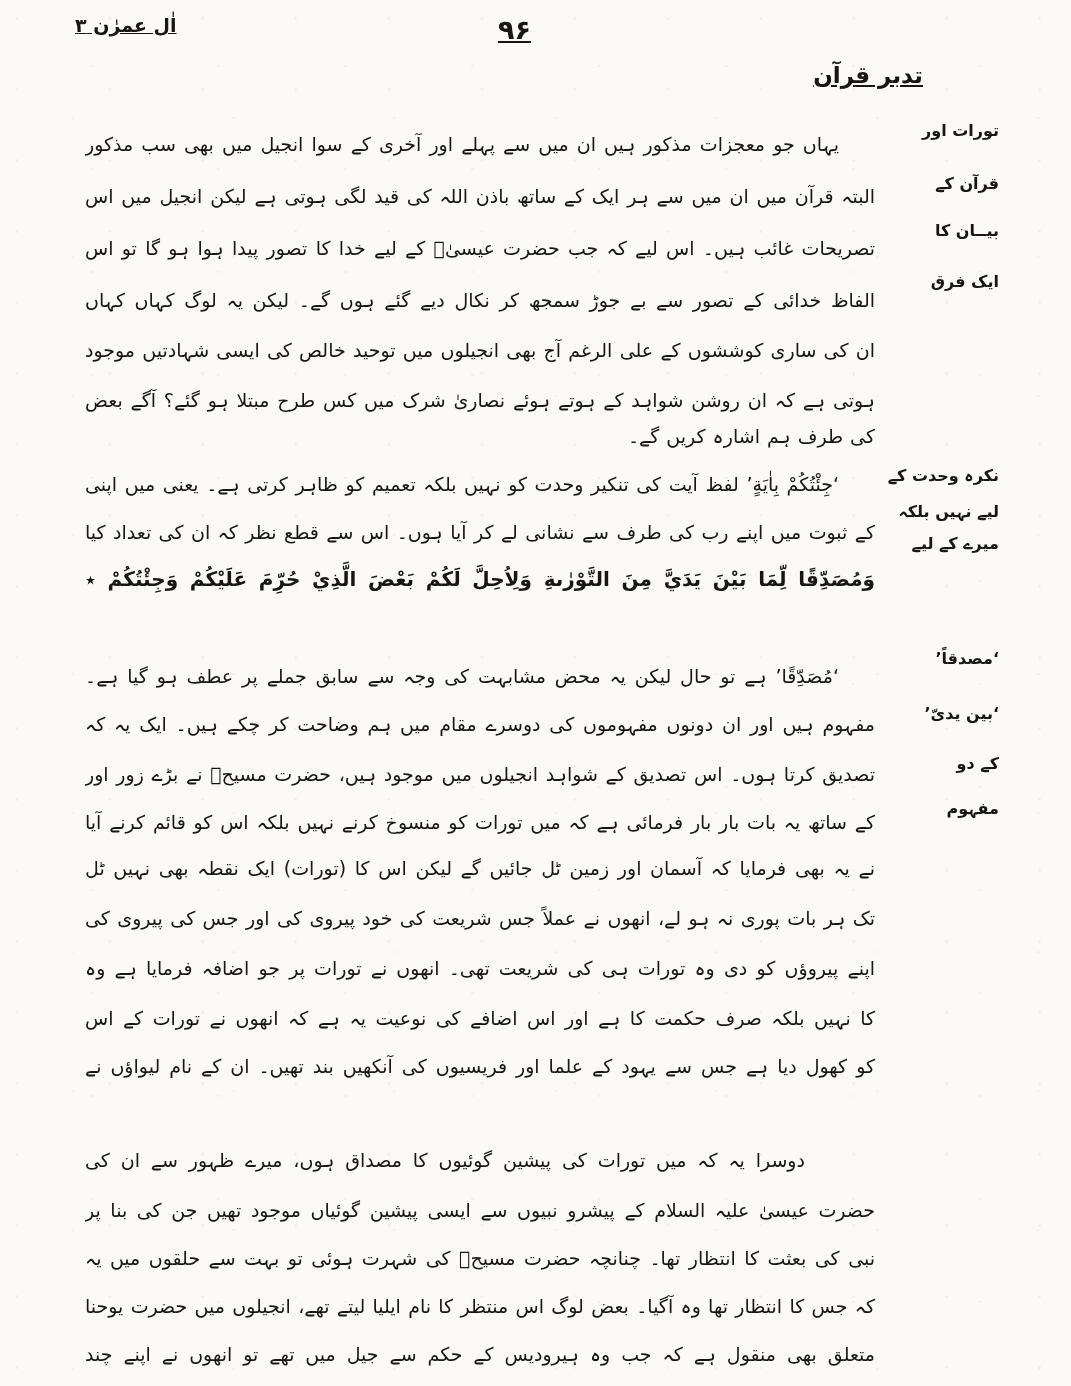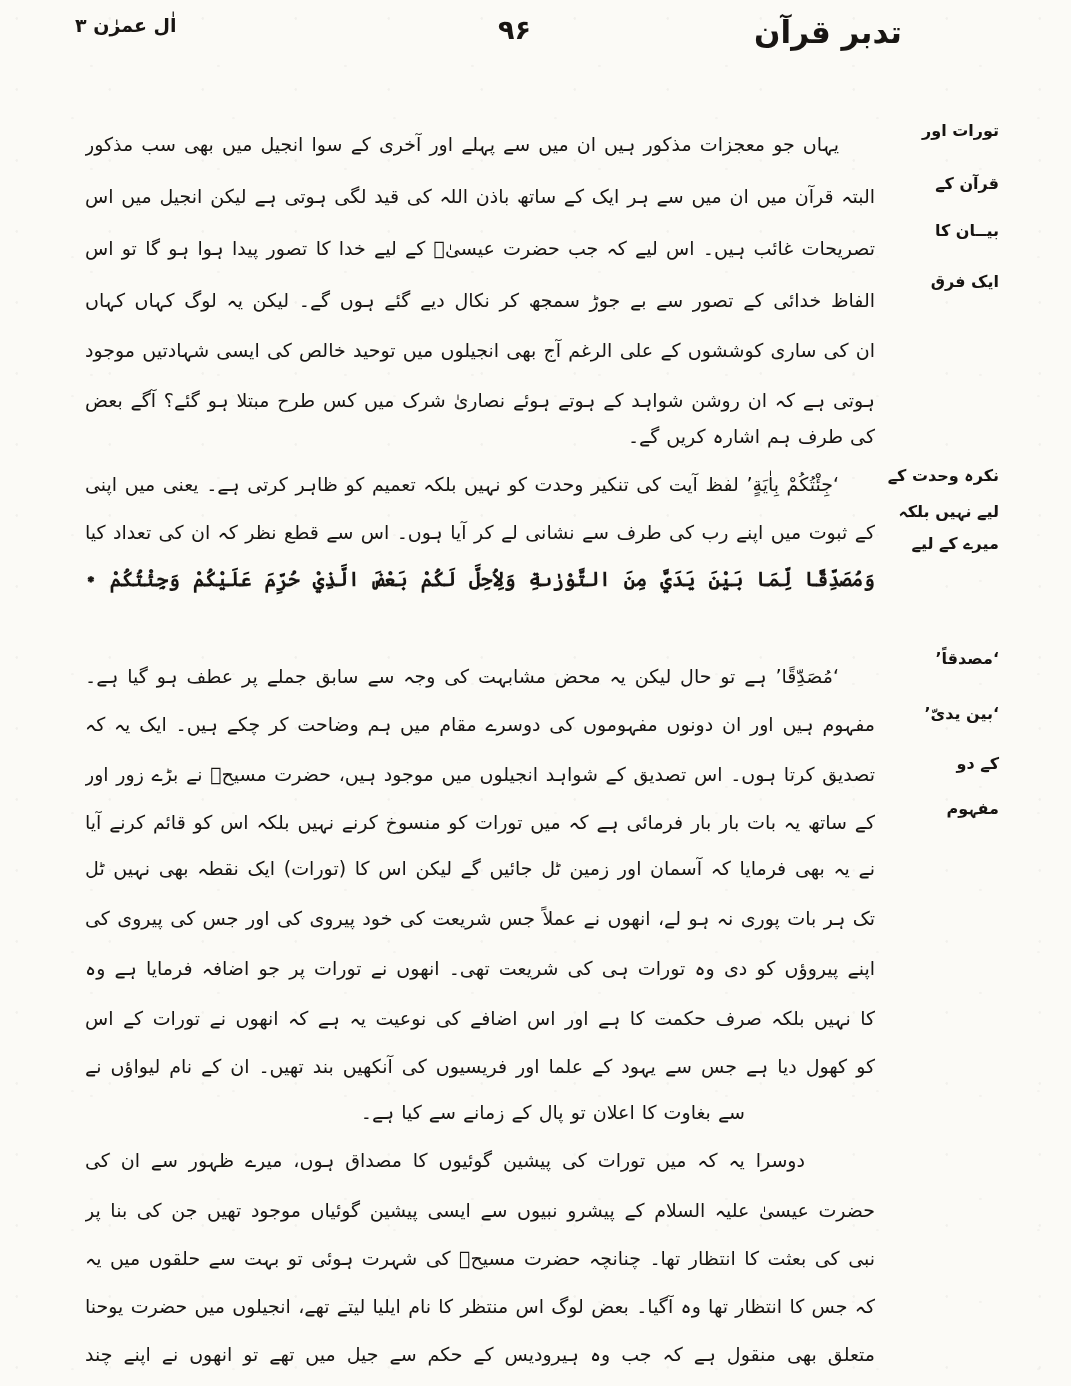--- a/index.html
+++ b/index.html
@@ -20,23 +20,23 @@
       radial-gradient(circle at 72% 64%, rgba(40,35,30,.04) 1px, transparent 1.5px),
       radial-gradient(circle at 45% 85%, rgba(40,35,30,.035) 1px, transparent 1.4px),
       var(--paper);
     background-size:93px 71px,127px 103px,161px 139px,auto;
     overflow:hidden;
     color:var(--ink);
   }
   
   .hdr{
     position:absolute;top:14px;height:40px;
-    font-weight:bold;white-space:nowrap;direction:rtl;
+    font-weight:bold;white-space:nowrap;direction:rtl;text-decoration:underline;
   }
-  .hdr.title{right:169px;font-size:31px;}
+  .hdr.title{right:148px;font-size:23px;margin-top:48px;}
   .hdr.pagenum{left:498px;right:auto;font-size:27px;letter-spacing:2px;}
   .hdr.surah{left:75px;right:auto;font-size:19px;}
   
   .line{
     position:absolute;
     left:85px;right:196px;
     height:48px;line-height:46px;
     font-size:19px;
     direction:rtl;
     text-align:justify;
@@ -47,21 +47,20 @@
   .line.endline{
     left:auto;
     white-space:nowrap;
     text-align:right;
     text-align-last:right;
   }
   .line.verse{
     font-weight:bold;
     font-size:20px;
     letter-spacing:.5px;
-    font-family:Liberation Serif, serif;
   }
   
   .note{
     position:absolute;
     right:72px;left:auto;
     width:120px;
     direction:rtl;
     text-align:right;
     font-size:16px;
     font-weight:bold;
@@ -103,20 +102,19 @@
   <div class="line verse" style="top:556px;right:196px">وَمُصَدِّقًا لِّمَا بَيْنَ يَدَيَّ مِنَ التَّوْرٰىةِ وَلِاُحِلَّ لَكُمْ بَعْضَ الَّذِيْ حُرِّمَ عَلَيْكُمْ وَجِئْتُكُمْ ٭</div>
   <div class="line" style="top:653px;right:232px">‘مُصَدِّقًا’ ہے تو حال لیکن یہ محض مشابہت کی وجہ سے سابق جملے پر عطف ہو گیا ہے۔ اس کے دو</div>
   <div class="line" style="top:701px;right:196px">مفہوم ہیں اور ان دونوں مفہوموں کی دوسرے مقام میں ہم وضاحت کر چکے ہیں۔ ایک یہ کہ میں تورات کی</div>
   <div class="line" style="top:751px;right:196px">تصدیق کرتا ہوں۔ اس تصدیق کے شواہد انجیلوں میں موجود ہیں، حضرت مسیحؑ نے بڑے زور اور بڑی تاکید</div>
   <div class="line" style="top:799px;right:196px">کے ساتھ یہ بات بار بار فرمائی ہے کہ میں تورات کو منسوخ کرنے نہیں بلکہ اس کو قائم کرنے آیا ہوں؛ انھوں</div>
   <div class="line" style="top:845px;right:196px">نے یہ بھی فرمایا کہ آسمان اور زمین ٹل جائیں گے لیکن اس کا (تورات) ایک نقطہ بھی نہیں ٹل سکتا جب</div>
   <div class="line" style="top:895px;right:196px">تک ہر بات پوری نہ ہو لے، انھوں نے عملاً جس شریعت کی خود پیروی کی اور جس کی پیروی کی ہدایت</div>
   <div class="line" style="top:945px;right:196px">اپنے پیروؤں کو دی وہ تورات ہی کی شریعت تھی۔ انھوں نے تورات پر جو اضافہ فرمایا ہے وہ شریعت</div>
   <div class="line" style="top:995px;right:196px">کا نہیں بلکہ صرف حکمت کا ہے اور اس اضافے کی نوعیت یہ ہے کہ انھوں نے تورات کے اس باطن</div>
   <div class="line" style="top:1043px;right:196px">کو کھول دیا ہے جس سے یہود کے علما اور فریسیوں کی آنکھیں بند تھیں۔ ان کے نام لیواؤں نے تورات</div>
-  <div class="line endline" style="top:1089px;right:326px">سے بغاوت کا اعلان تو پال کے زمانے سے کیا ہے۔</div>
   <div class="line" style="top:1137px;right:266px">دوسرا یہ کہ میں تورات کی پیشین گوئیوں کا مصداق ہوں، میرے ظہور سے ان کی تصدیق ہوئی ہے۔</div>
   <div class="line" style="top:1187px;right:196px">حضرت عیسیٰ علیہ السلام کے پیشرو نبیوں سے ایسی پیشین گوئیاں موجود تھیں جن کی بنا پر یہود کو ایک</div>
   <div class="line" style="top:1235px;right:196px">نبی کی بعثت کا انتظار تھا۔ چنانچہ حضرت مسیحؑ کی شہرت ہوئی تو بہت سے حلقوں میں یہ چرچا ہونے لگا</div>
   <div class="line" style="top:1283px;right:196px">کہ جس کا انتظار تھا وہ آگیا۔ بعض لوگ اس منتظر کا نام ایلیا لیتے تھے، انجیلوں میں حضرت یوحنا کے</div>
   <div class="line" style="top:1331px;right:196px">متعلق بھی منقول ہے کہ جب وہ ہیرودیس کے حکم سے جیل میں تھے تو انھوں نے اپنے چند شاگردوں کو</div>
 
 </div>
 
 </body></html>

